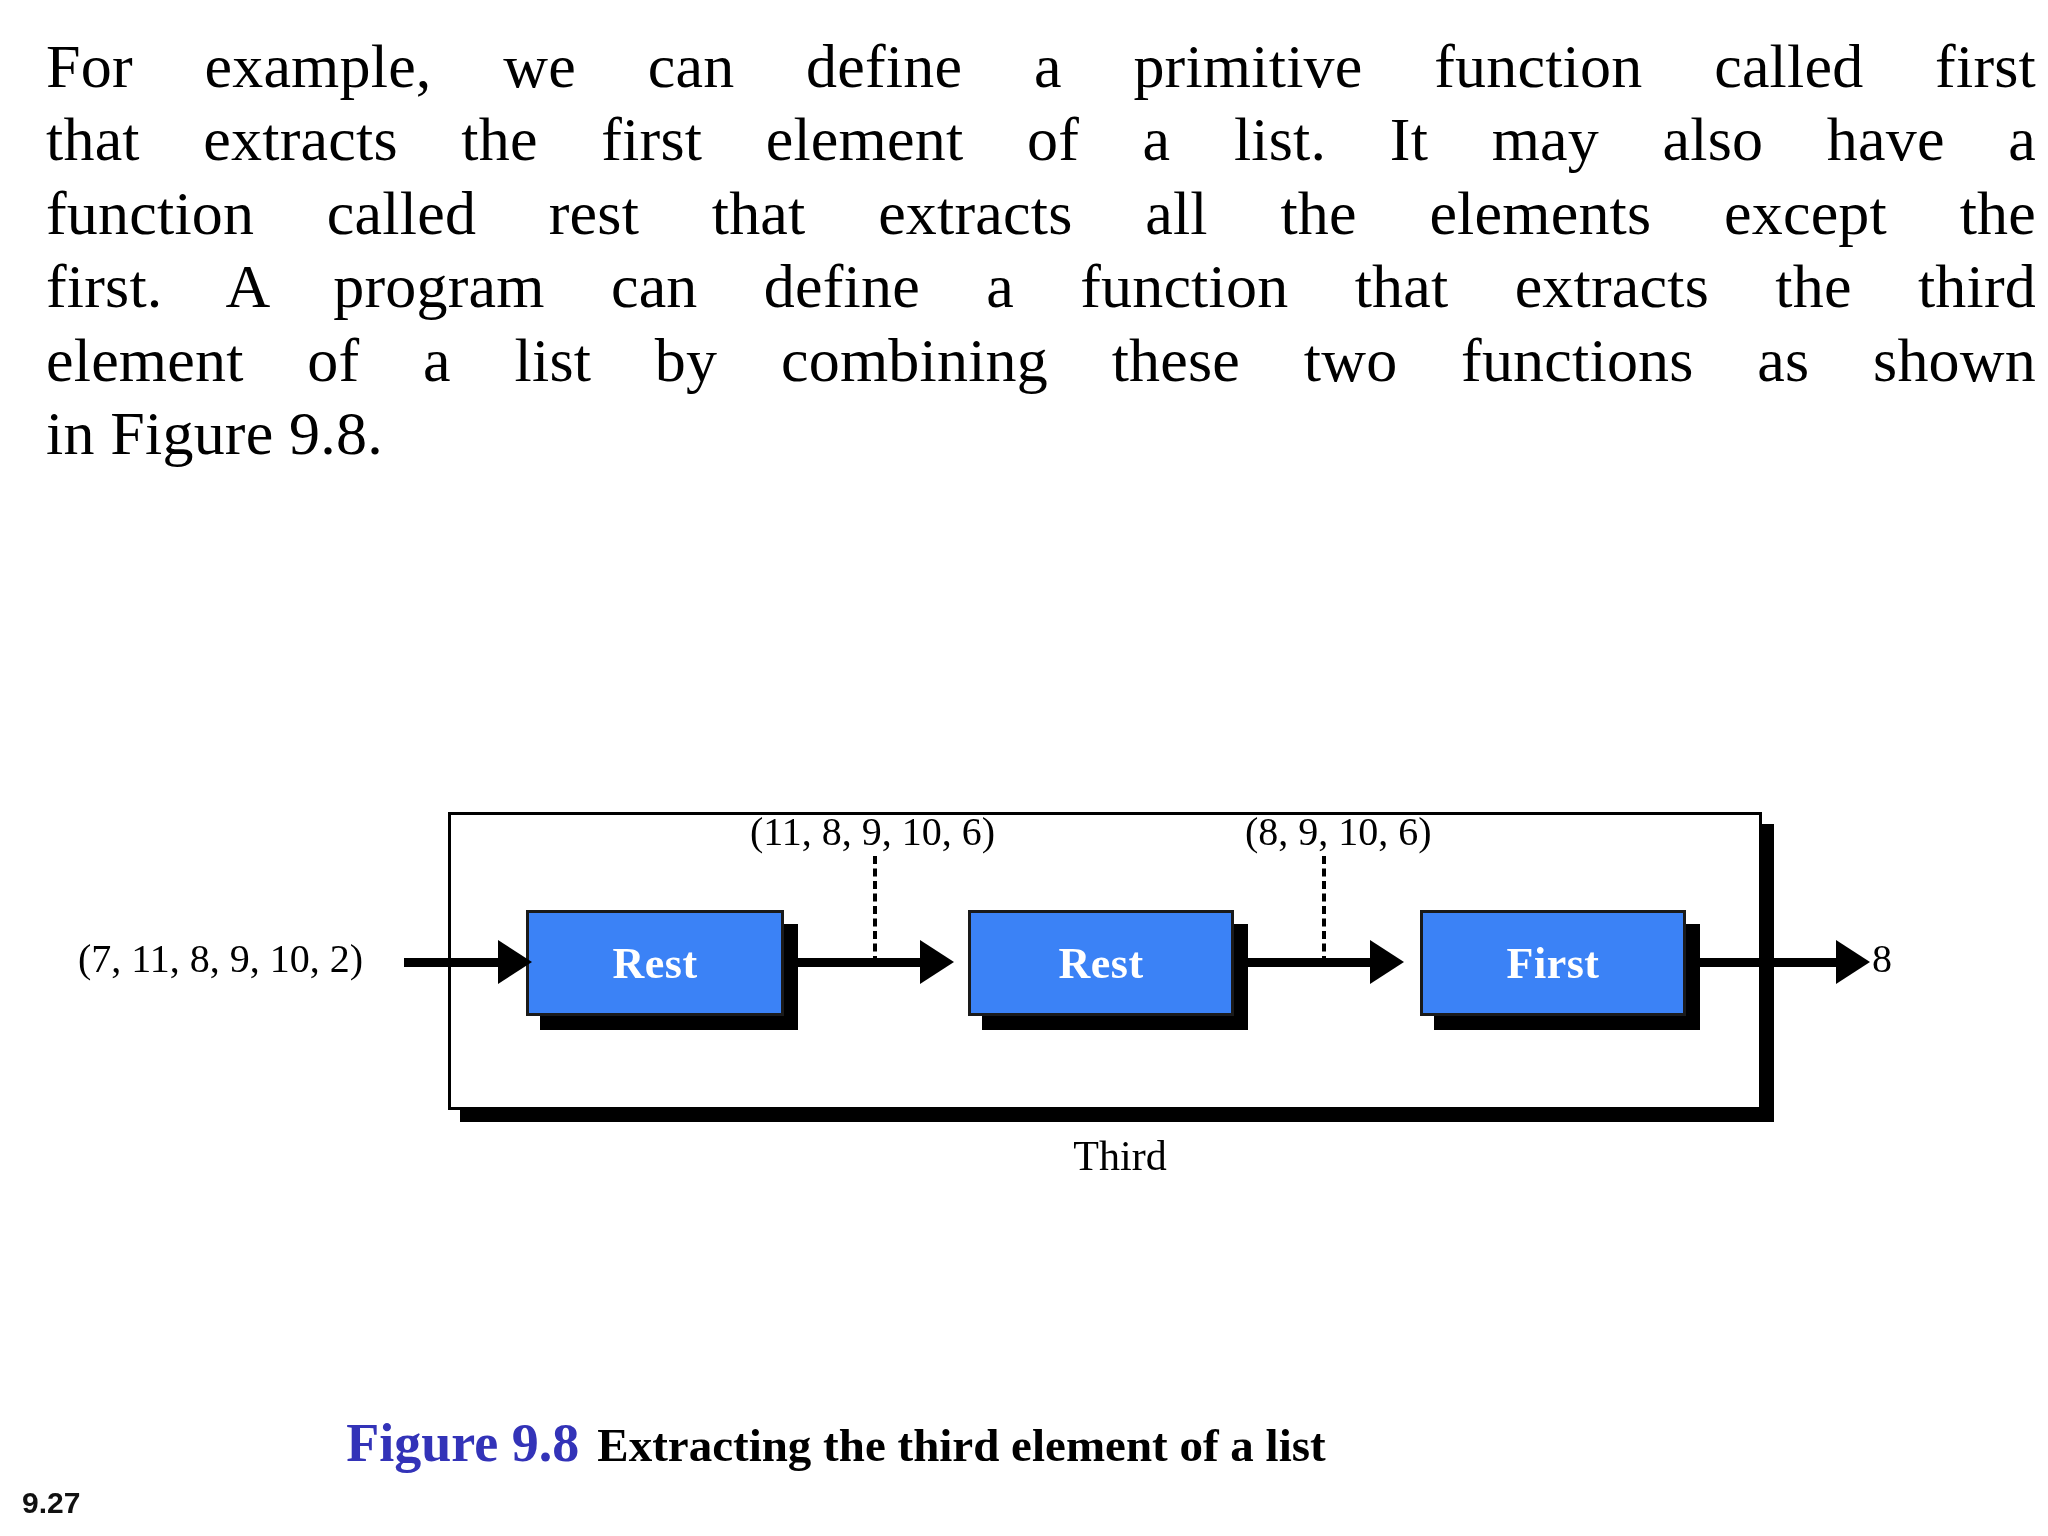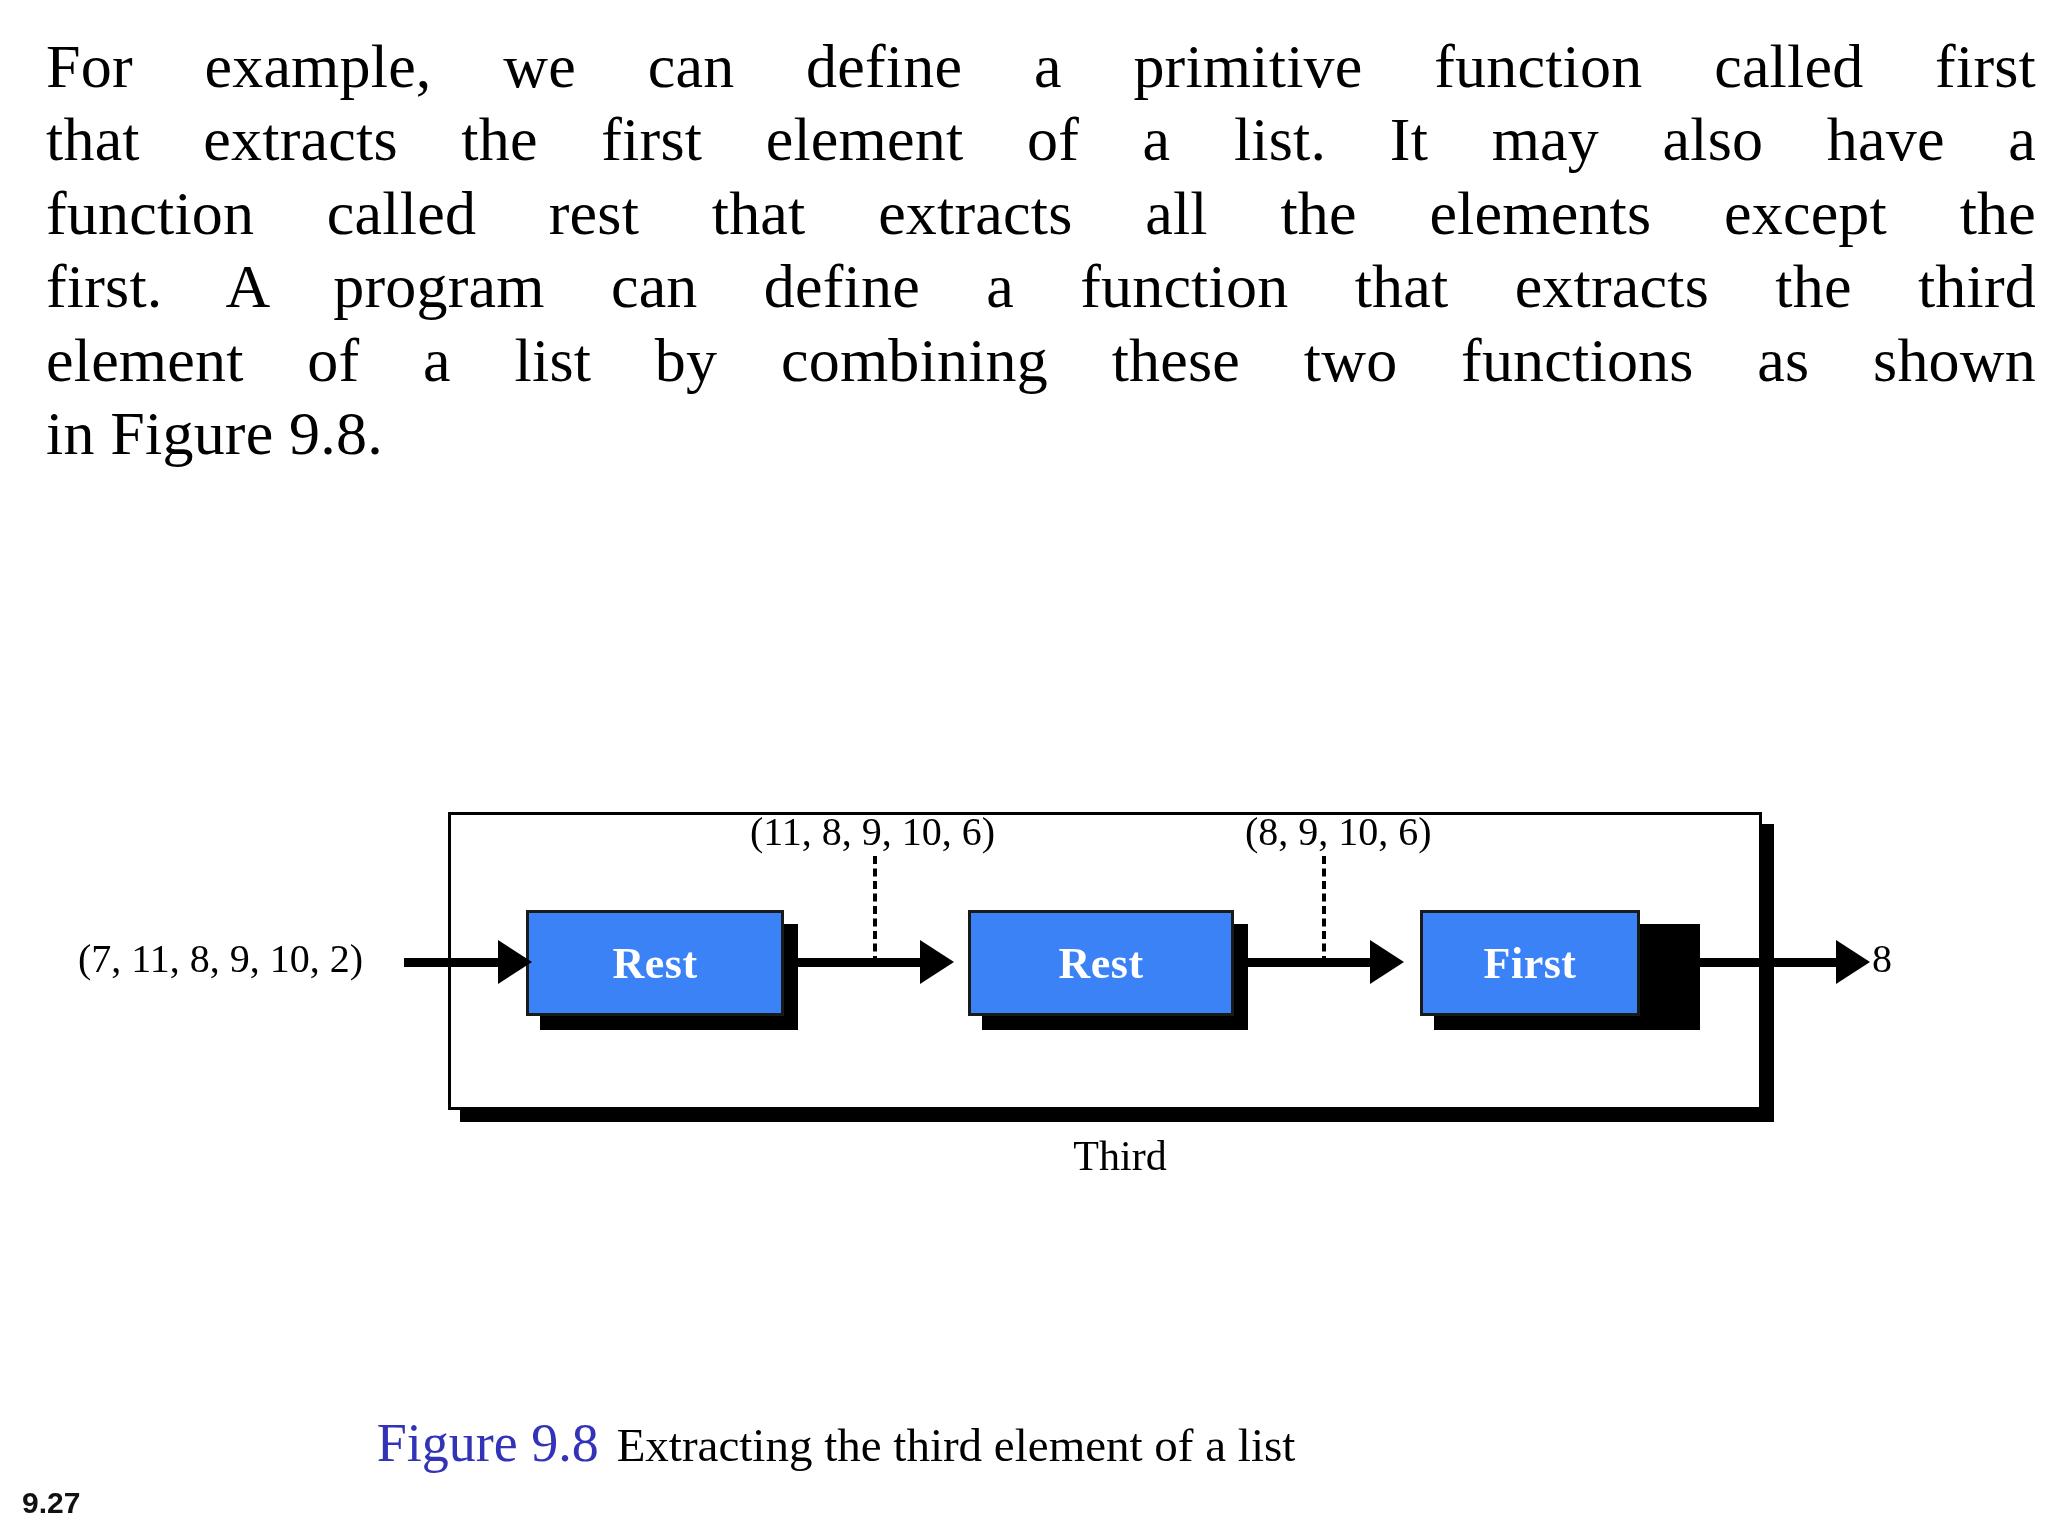--- a/index.html
+++ b/index.html
@@ -94,21 +94,21 @@
     z-index: 3;
   }
   .block-shadow {
     position: absolute;
     background: #000000;
     z-index: 2;
   }
 
   #block-rest-1 { left: 526px; width: 258px; }
   #block-rest-2 { left: 968px; width: 266px; }
-  #block-first  { left: 1420px; width: 220px; }
+  #block-first  { left: 1420px; width: 266px; }
 
   
   .conn {
     position: absolute;
     height: 9px;
     background: #000000;
     top: 178px;
     z-index: 1;
   }
   .arrowhead {
@@ -166,21 +166,21 @@
   #label-third span { position: relative; left: 52px; }
 
   
   #caption {
     position: absolute;
     left: 0;
     top: 1412px;
     width: 1672px;
     text-align: center;
     font-size: 50px;
-    font-weight: normal;
+    font-weight: bold;
     white-space: nowrap;
   }
   #caption .fignum {
     color: #3333b8;
     margin-right: 18px;
     font-size: 54px;
   }
   #caption .figtitle {
     color: #000000;
     font-size: 47px;

